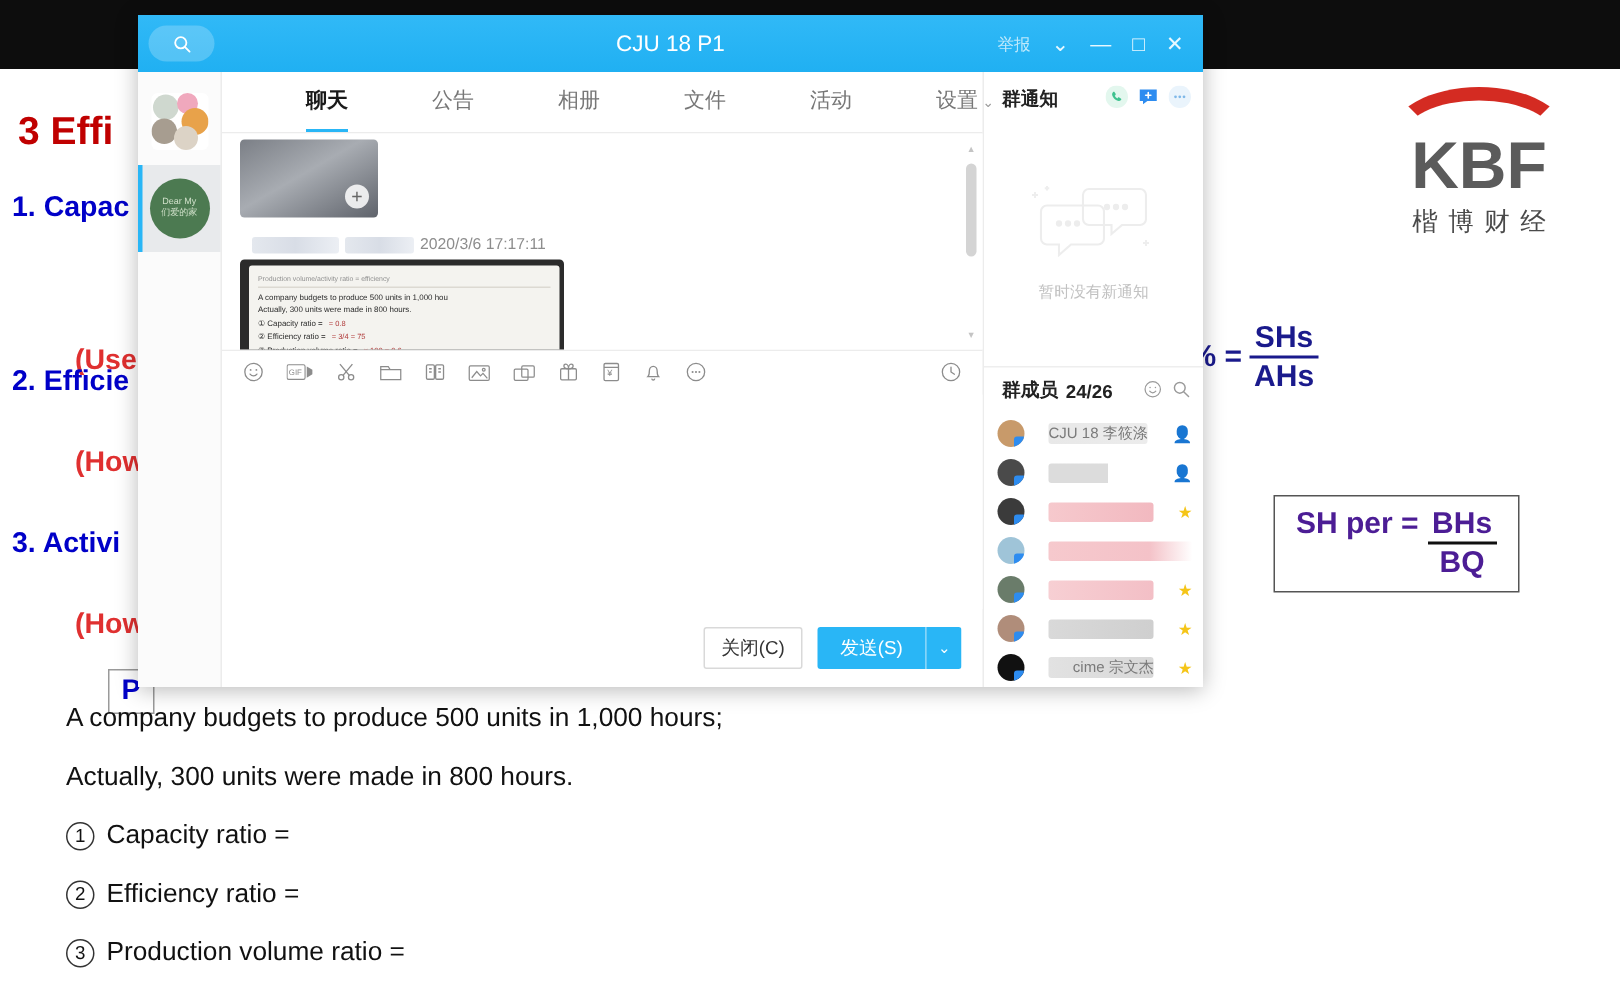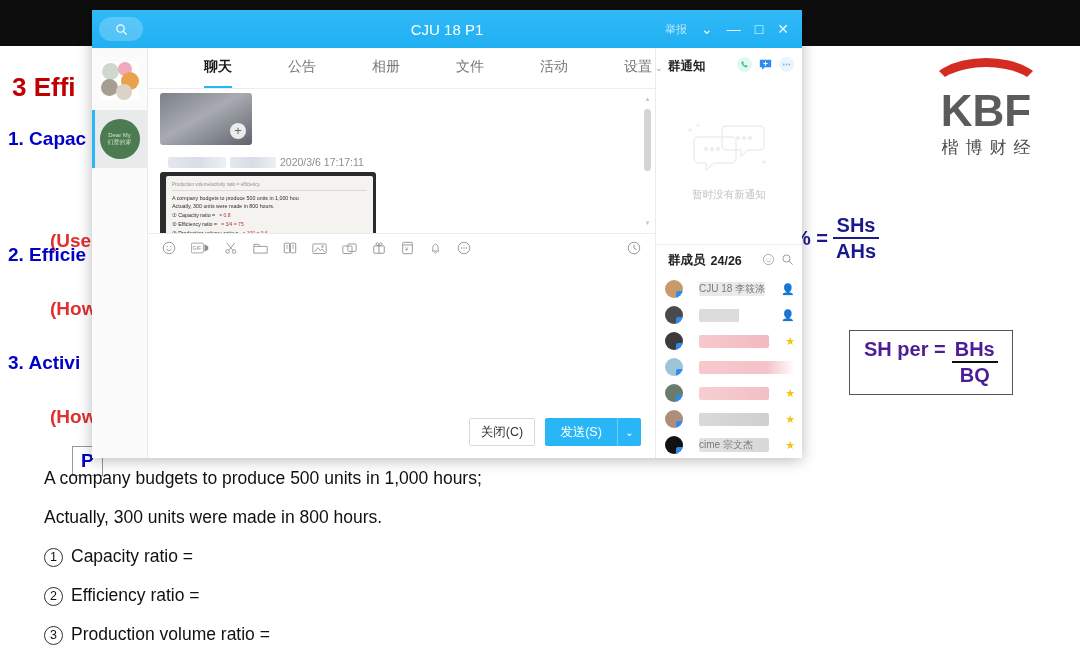--- a/index.html
+++ b/index.html
@@ -556,21 +556,21 @@
             <span class="mem-av" style="background:#b08d7a;">
                 <i class="qflag"></i>
               </span>
             <span class="mem-name" style="background:linear-gradient(90deg,#d9d9d9,#cfcfcf);"></span>
             <span class="mem-star">★</span>
           </div>
           <div class="mem">
             <span class="mem-av" style="background:#111;">
                 <i class="qflag"></i>
               </span>
-            <span class="mem-name real" style="background:linear-gradient(90deg,#e2e2e2,#d8d8d8);">cime 宗文杰</span>
+            <span class="mem-name real" style="background:linear-gradient(90deg,#e2e2e2,#d8d8d8);text-align:right;">cime 宗文杰</span>
             <span class="mem-star">★</span>
           </div>
         </div>
       </div>
 
     </div>
   </div>
 </div>
 
 </body></html>

